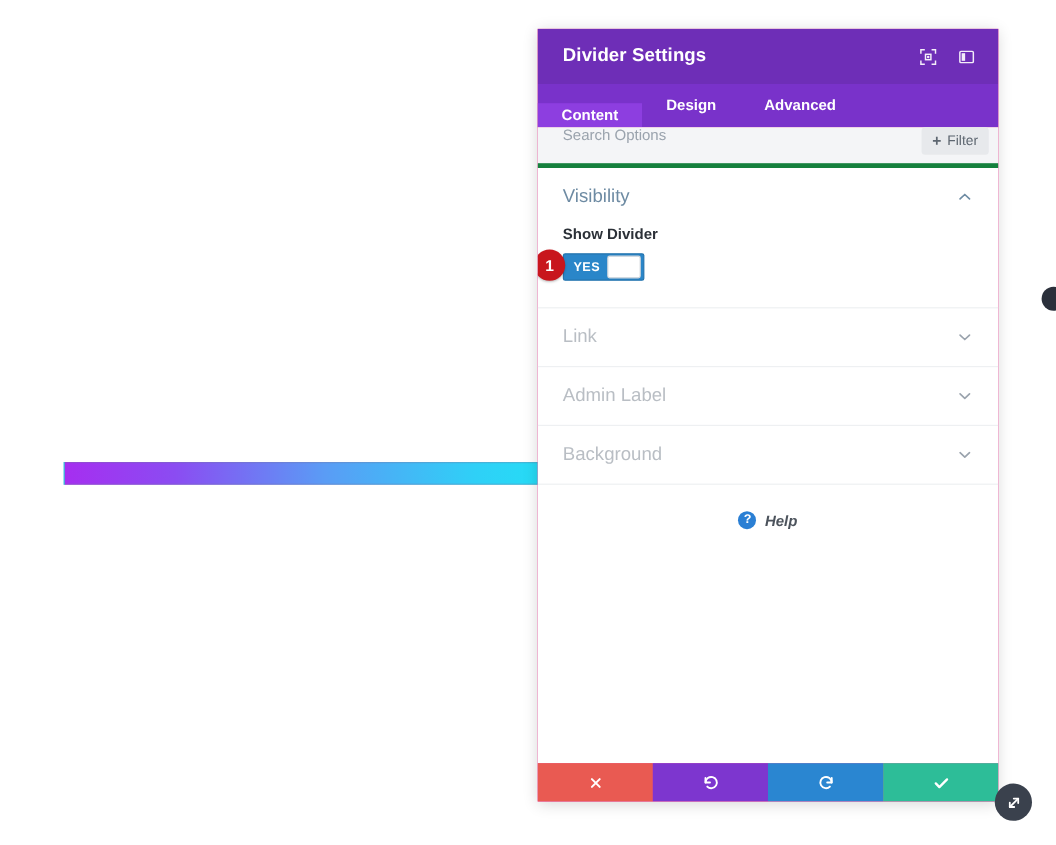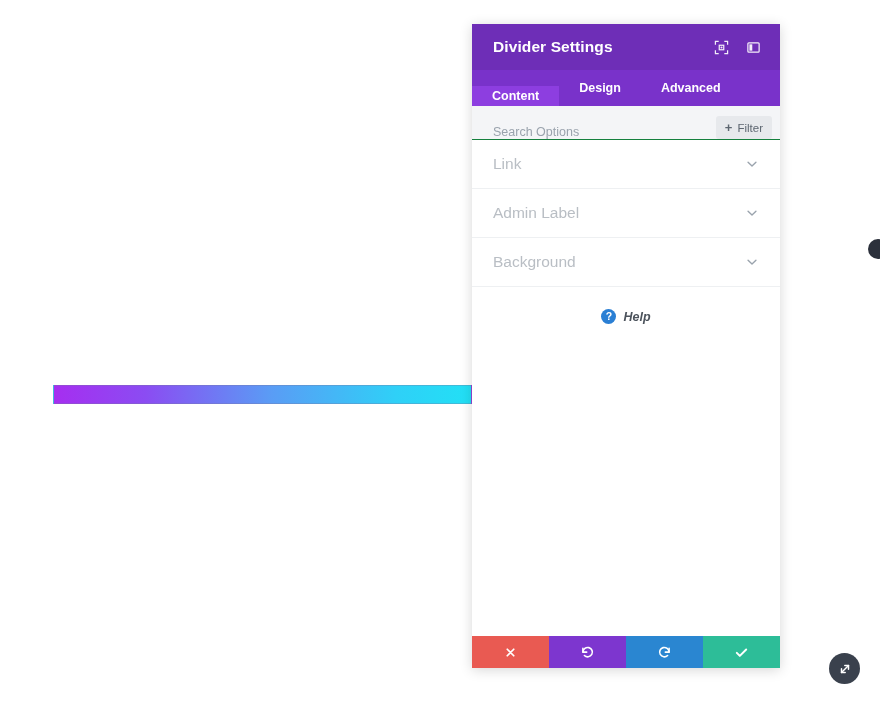--- a/index.html
+++ b/index.html
@@ -59,22 +59,22 @@
     position: absolute;
     left: 868px; top: 239px;
     width: 20px; height: 20px;
     border-radius: 50%;
     background: #2b303b;
   }
 
   
   .modal {
     position: absolute;
-    left: 472px; top: 24px;
-    width: 308px; height: 644px;
+    left: 448px; top: 24px;
+    width: 384px; height: 644px;
     background: #ec4899;
     box-shadow: 0 2px 12px rgba(0,0,0,0.16);
     display: flex;
     flex-direction: column;
     overflow: hidden;
   }
 
   .modal-header {
     height: 46px;
     background: #6e2eb7;
@@ -112,23 +112,23 @@
     font-size: 12.5px;
     font-weight: 700;
     cursor: pointer;
     white-space: nowrap;
   }
   .tab.active { background: #8d3ee0; margin-top: 16px; }
 
   .searchbar {
     height: 34px;
     background: #f4f5f7;
-    border-bottom: 1px solid #15803d;
-    display: flex;
-    align-items: flex-end;
+    border-bottom: 4px solid #15803d;
+    display: flex;
+    align-items: flex-start;
     padding: 0 8px 0 21px;
     flex: 0 0 auto;
   }
   .search-input {
     flex: 1 1 auto;
     border: none;
     outline: none;
     background: transparent;
     font-family: "Liberation Sans", sans-serif;
     font-size: 12.5px;
@@ -322,20 +322,40 @@
     <div class="searchbar">
       <input class="search-input" type="text" placeholder="Search Options" style="">
       <div class="filter-btn">
         <span class="filter-plus">+</span>
         <span>Filter</span>
       </div>
     </div>
 
     <div class="modal-body">
 
+      <div class="group open">
+        <div class="group-head">
+          <span class="group-title">Visibility</span>
+          <span class="chev">
+            <svg width="14" height="14" viewBox="0 0 16 16" fill="none" stroke="currentColor" stroke-width="1.6" stroke-linecap="round" stroke-linejoin="round">
+              <path d="M3.5 10L8 5.8l4.5 4.2"></path>
+            </svg>
+          </span>
+        </div>
+        <div class="group-body">
+          <div class="field-label">Show Divider</div>
+          <div class="toggle-wrap">
+            <div class="badge">1</div>
+            <div class="toggle">
+              <span class="toggle-text">YES</span>
+              <span class="toggle-knob"></span>
+            </div>
+          </div>
+        </div>
+      </div>
 
       <div class="group">
         <div class="group-head">
           <span class="group-title">Link</span>
           <span class="chev">
             <svg width="14" height="14" viewBox="0 0 16 16" fill="none" stroke="currentColor" stroke-width="1.6" stroke-linecap="round" stroke-linejoin="round">
               <path d="M3.5 6L8 10.2 12.5 6"></path>
             </svg>
           </span>
         </div>

